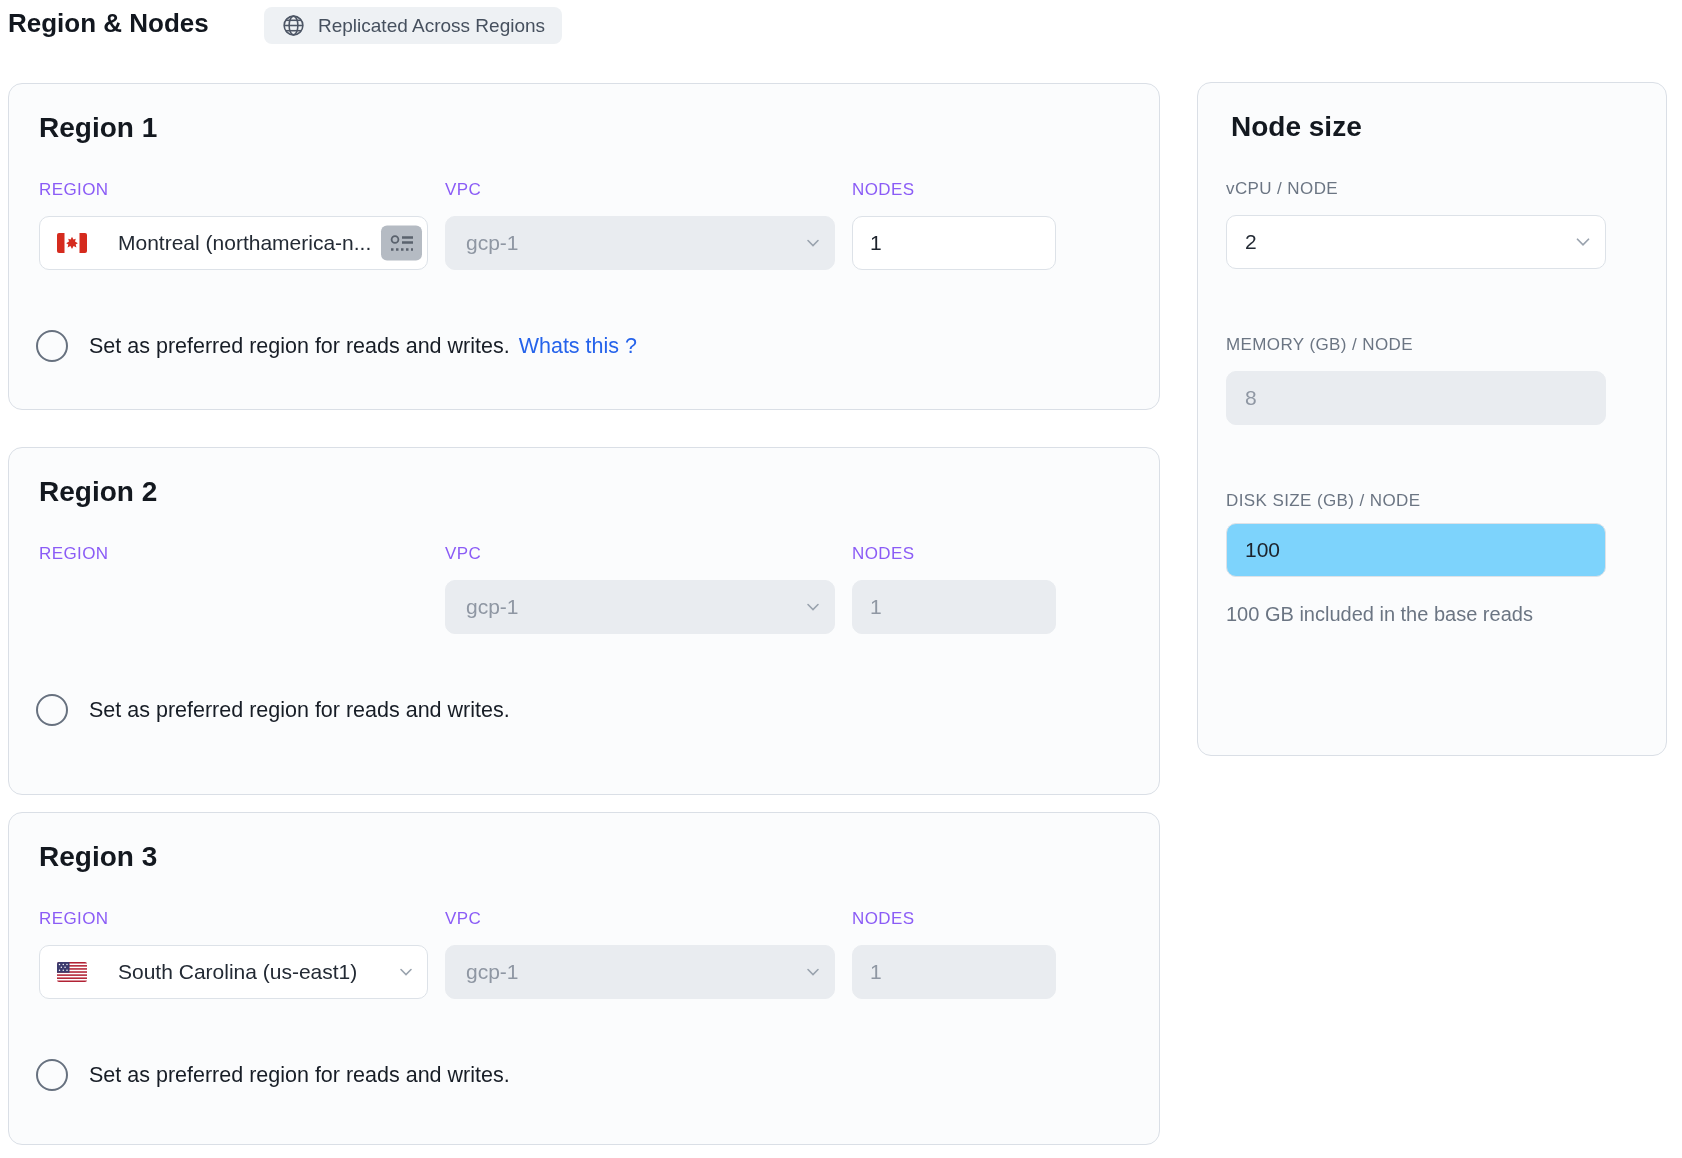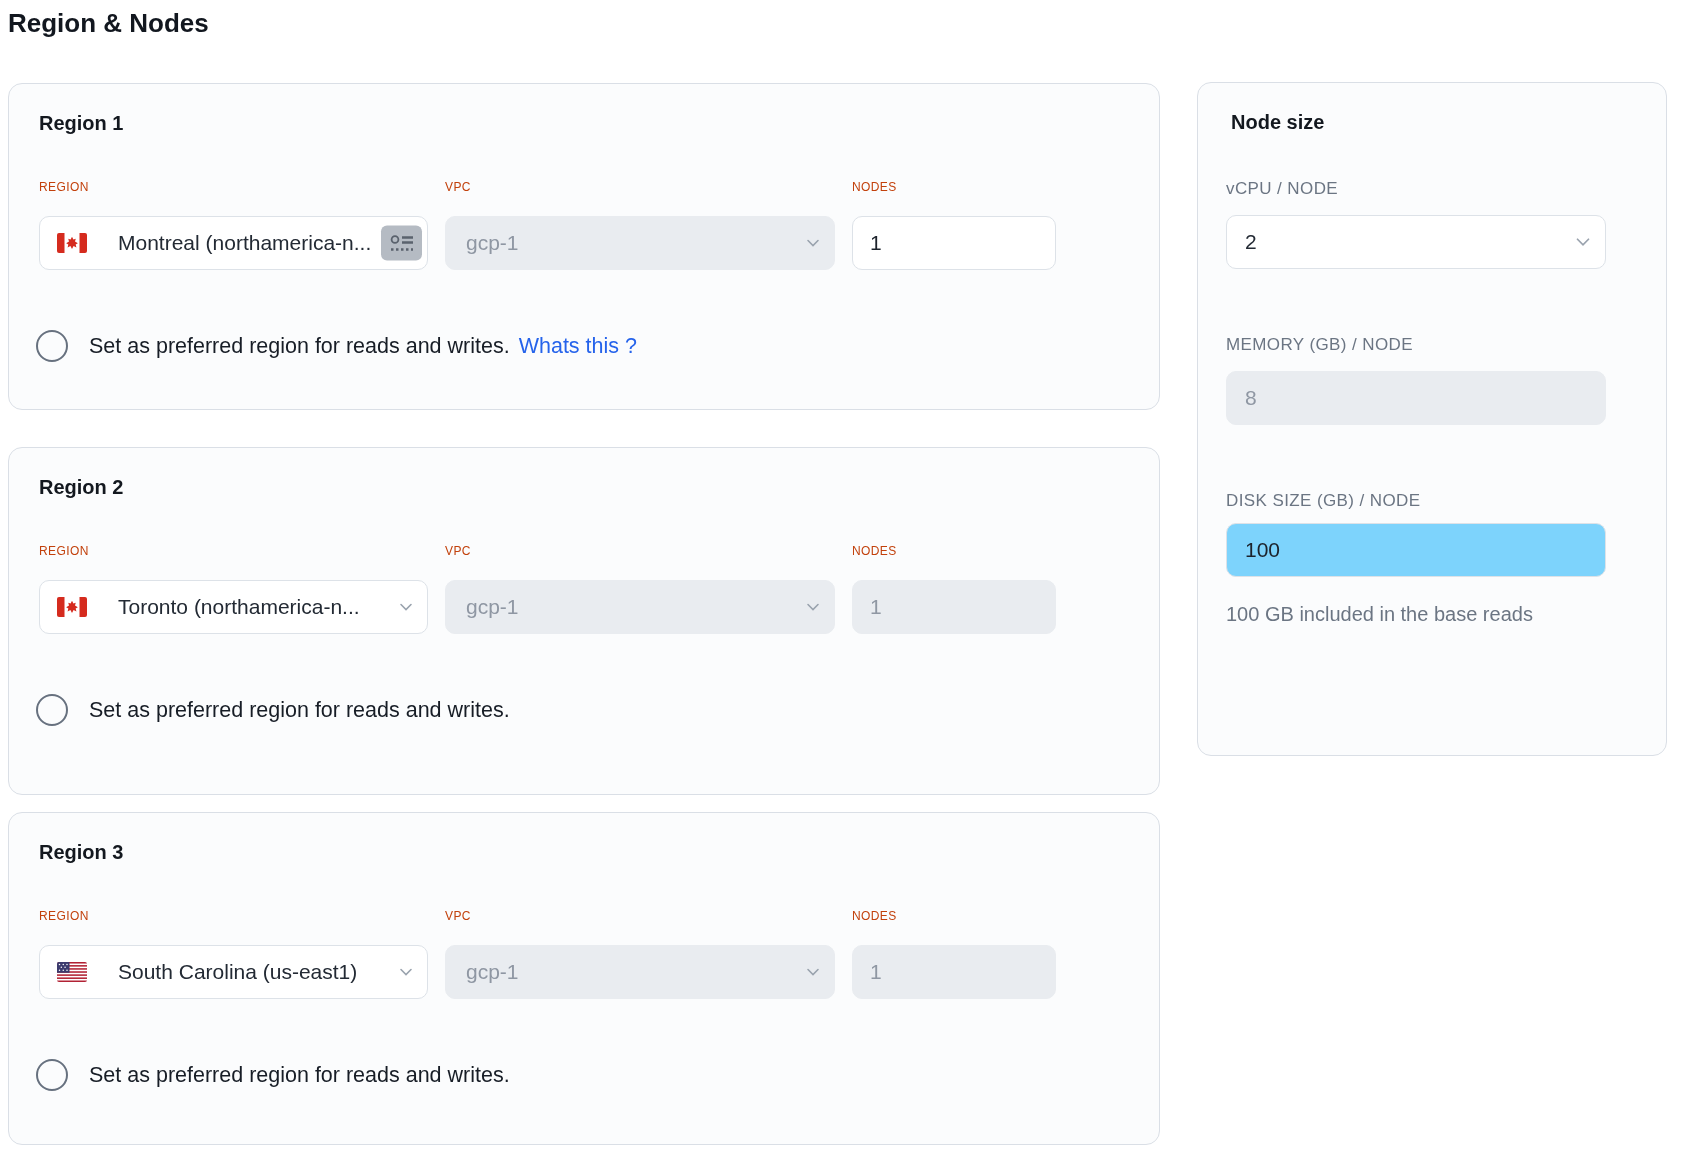--- a/index.html
+++ b/index.html
@@ -7,23 +7,23 @@
   .stage{position:relative;width:1682px;height:1158px;background:#ffffff;overflow:hidden;}
 
   
   .page-title{position:absolute;left:8px;top:8px;font-size:26px;font-weight:700;color:#12171f;}
   .badge{position:absolute;left:264px;top:7px;height:37px;display:flex;align-items:center;gap:12px;
          background:#eef1f4;border-radius:8px;padding:0 17px;box-sizing:border-box;}
   .badge span{font-size:19px;color:#46505e;}
 
   
   .card{position:absolute;background:#fbfcfd;border:1px solid #dadfe6;border-radius:14px;box-sizing:border-box;}
-  .card-title{position:absolute;left:30px;top:28px;font-size:20px;font-weight:700;color:#13181f;}
-
-  .flabel{position:absolute;top:96px;font-size:12px;font-weight:500;color:#c2410c;letter-spacing:0.4px;}
+  .card-title{position:absolute;left:30px;top:28px;font-size:28px;font-weight:700;color:#13181f;}
+
+  .flabel{position:absolute;top:96px;font-size:17px;font-weight:500;color:#8b5cf6;letter-spacing:0.4px;}
   .flabel.l-region{left:30px;}
   .flabel.l-vpc{left:436px;}
   .flabel.l-nodes{left:843px;}
 
   .select{position:absolute;top:132px;height:54px;border-radius:10px;box-sizing:border-box;
           display:flex;align-items:center;background:#ffffff;border:1px solid #dde2e8;cursor:pointer;gap:16px;}
   .select .sel-text{font-size:21px;color:#232a34;white-space:nowrap;overflow:hidden;}
   .select.disabled{background:#e9ecf0;border-color:#e9ecf0;}
   .select.disabled .sel-text{color:#8f97a3;}
   .sel-region{left:30px;width:389px;padding-left:17px;}
@@ -61,20 +61,32 @@
   .tip .tip-text{font-size:20.5px;color:#5f6a79;line-height:27px;}
 
   .flag{border-radius:2px;flex:0 0 auto;}
 </style>
 </head>
 <body>
 
 <div class="stage">
 
   <div class="page-title">Region &amp; Nodes</div>
+  <div class="badge">
+    <svg width="25" height="25" viewBox="0 0 24 24">
+      <g fill="none" stroke="#4d5665" stroke-width="1.5">
+        <circle cx="12" cy="12" r="9"></circle>
+        <ellipse cx="12" cy="12" rx="4.2" ry="9"></ellipse>
+        <line x1="3" y1="12" x2="21" y2="12"></line>
+        <line x1="4.3" y1="7" x2="19.7" y2="7"></line>
+        <line x1="4.3" y1="17" x2="19.7" y2="17"></line>
+      </g>
+    </svg>
+    <span>Replicated Across Regions</span>
+  </div>
 
   <div class="card" style="left:8px;top:83px;width:1152px;height:327px;">
     <div class="card-title">Region 1</div>
 
     <div class="flabel l-region">REGION</div>
     <div class="flabel l-vpc">VPC</div>
     <div class="flabel l-nodes">NODES</div>
 
     <div class="select sel-region">
       <svg class="flag" width="30" height="20" viewBox="0 0 36 24">
@@ -110,32 +122,20 @@
     </div>
   </div>
 
   <div class="card" style="left:8px;top:447px;width:1152px;height:348px;">
     <div class="card-title">Region 2</div>
 
     <div class="flabel l-region">REGION</div>
     <div class="flabel l-vpc">VPC</div>
     <div class="flabel l-nodes">NODES</div>
 
-    <div class="select sel-region">
-      <svg class="flag" width="30" height="20" viewBox="0 0 36 24">
-        <rect width="36" height="24" fill="#ffffff"></rect>
-        <rect width="9" height="24" fill="#d52b1e"></rect>
-        <rect x="27" width="9" height="24" fill="#d52b1e"></rect>
-        <path d="M18 4.5 l1.7 3.4 2.8-1 -0.9 3.4 3.4 1.9 -2.6 1.7 0.9 3.4 -3.4-1.6 -1.9 3.4 -1.9-3.4 -3.4 1.6 0.9-3.4 -2.6-1.7 3.4-1.9 -0.9-3.4 2.8 1 z" fill="#d52b1e"></path>
-      </svg>
-      <span class="sel-text">Toronto (northamerica-n...</span>
-      <svg class="chev" width="20" height="20" viewBox="0 0 20 20">
-        <path d="M5 7.5 L10 12.5 L15 7.5" fill="none" stroke="#9aa3ae" stroke-width="1.6" stroke-linecap="round"></path>
-      </svg>
-    </div>
 
     <div class="select sel-vpc disabled">
       <span class="sel-text">gcp-1</span>
       <svg class="chev" width="20" height="20" viewBox="0 0 20 20">
         <path d="M5 7.5 L10 12.5 L15 7.5" fill="none" stroke="#9aa3ae" stroke-width="1.6" stroke-linecap="round"></path>
       </svg>
     </div>
 
     <input class="tinput in-nodes disabled" readonly="" value="1" style="">
 

